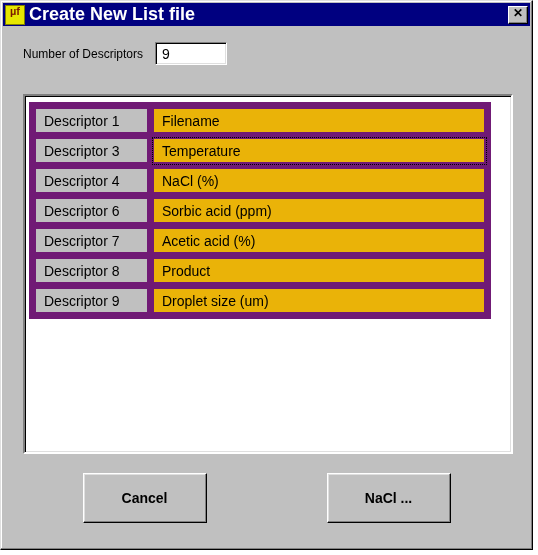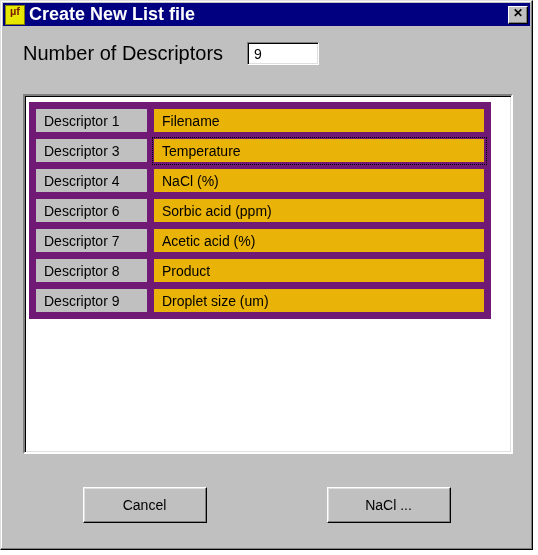--- a/index.html
+++ b/index.html
@@ -76,23 +76,23 @@
     left: 2px;
     right: 2px;
     bottom: 2px;
   }
   .row-num {
     display: flex;
     align-items: center;
     margin: 14px 0 0 20px;
   }
   .lbl {
-    font-size: 20px;
+    font-size: 12px;
     color: #000;
-    margin-right: 24px;
+    margin-right: 12px;
   }
   .num-input {
     width: 72px;
     height: 23px;
     background: #ffffff;
     border-top: 1px solid #808080;
     border-left: 1px solid #808080;
     border-right: 1px solid #ffffff;
     border-bottom: 1px solid #ffffff;
     box-shadow: inset 1px 1px 0 #000000, inset -1px -1px 0 #dfdfdf;
@@ -146,30 +146,31 @@
     position: absolute;
     left: 0;
     right: 0;
     bottom: 24px;
     display: flex;
     justify-content: center;
     gap: 120px;
   }
   button.win {
     width: 124px;
-    height: 36px;
+    height: 50px;
     background: #c0c0c0;
     border-top: 1px solid #ffffff;
     border-left: 1px solid #ffffff;
     border-right: 1px solid #000000;
     border-bottom: 1px solid #000000;
     box-shadow: inset -1px -1px 0 #808080, inset 1px 1px 0 #dfdfdf;
     font-family: inherit;
     font-size: 14px;
     cursor: default;
+    font-weight: bold;
   }
 </style>
 </head>
 <body>
 
 <div class="window">
   <div class="titlebar">
     <div class="sys-icon">
       <span>µf</span>
     </div>

